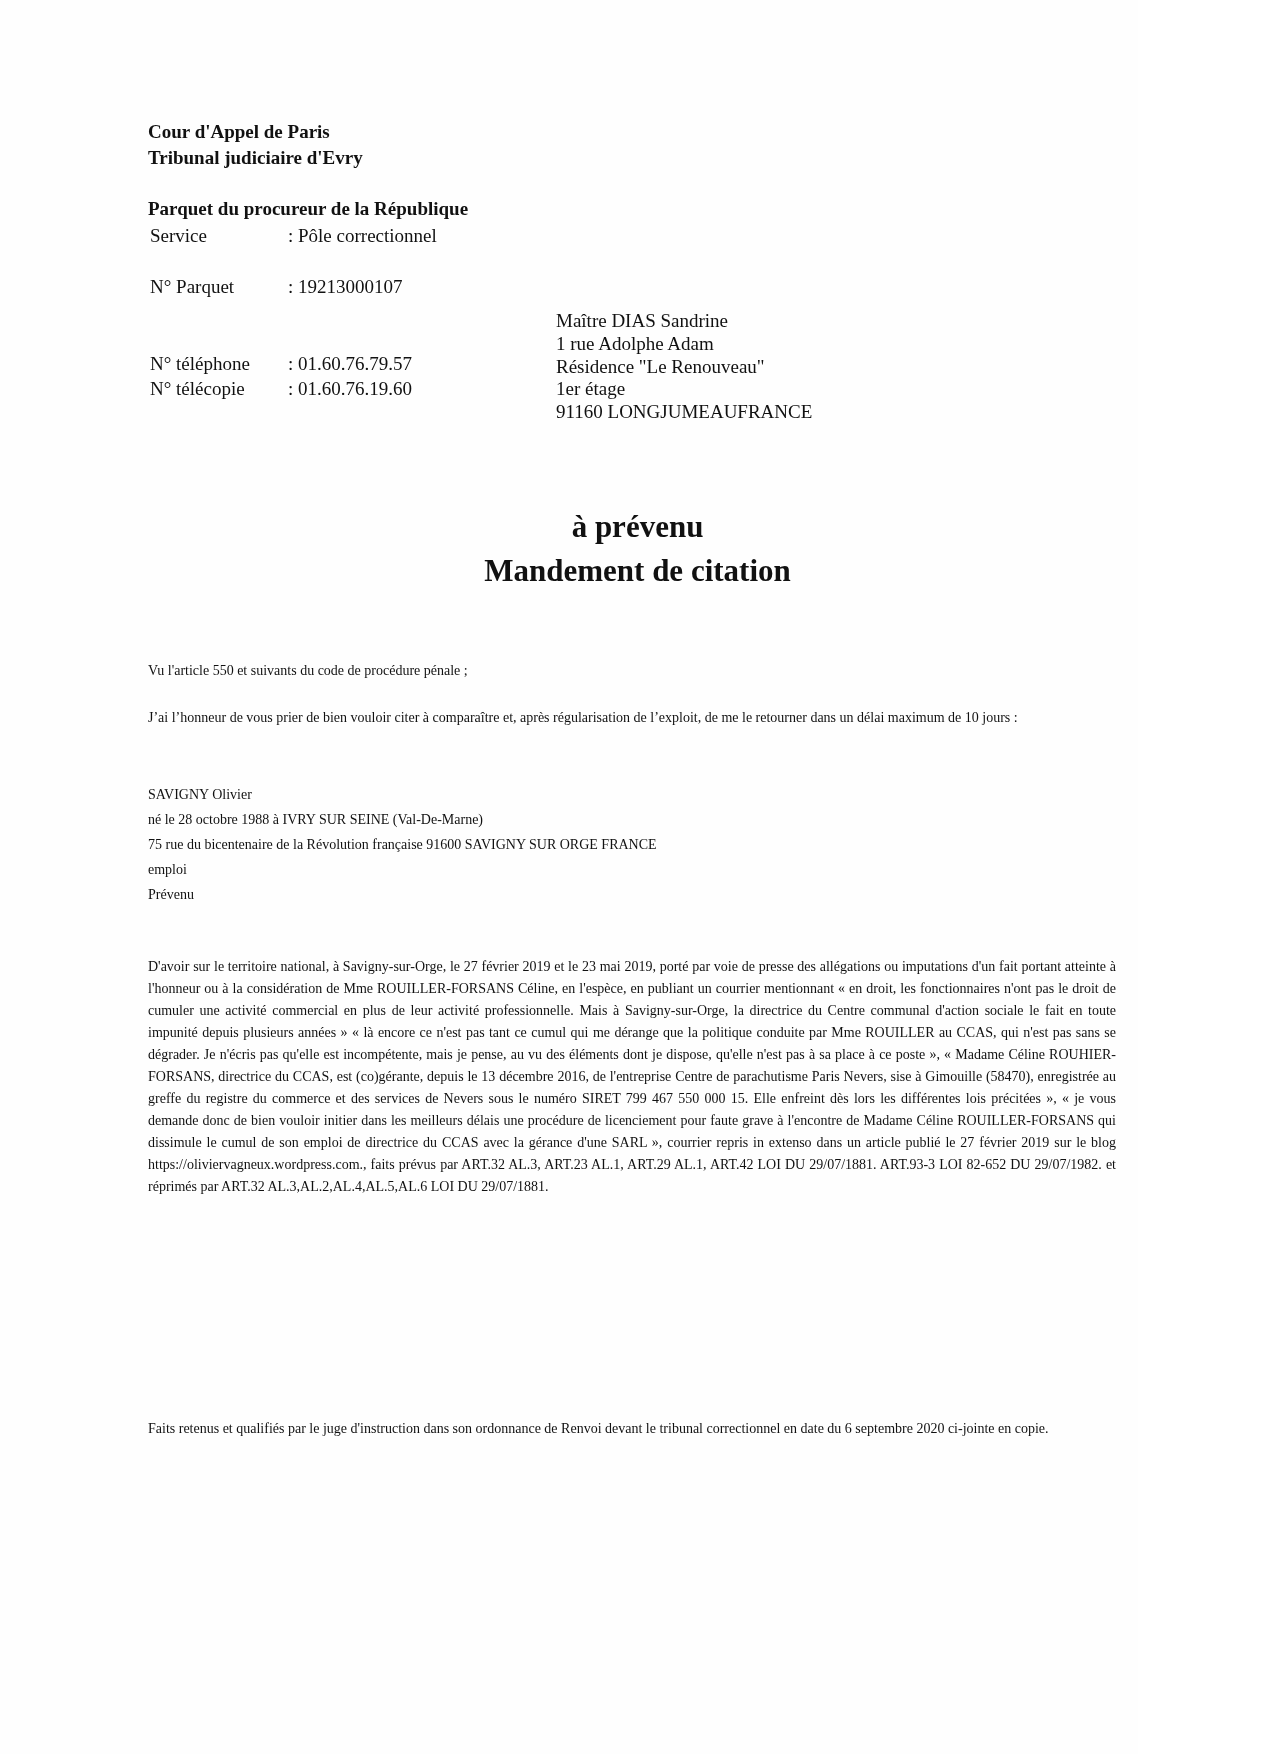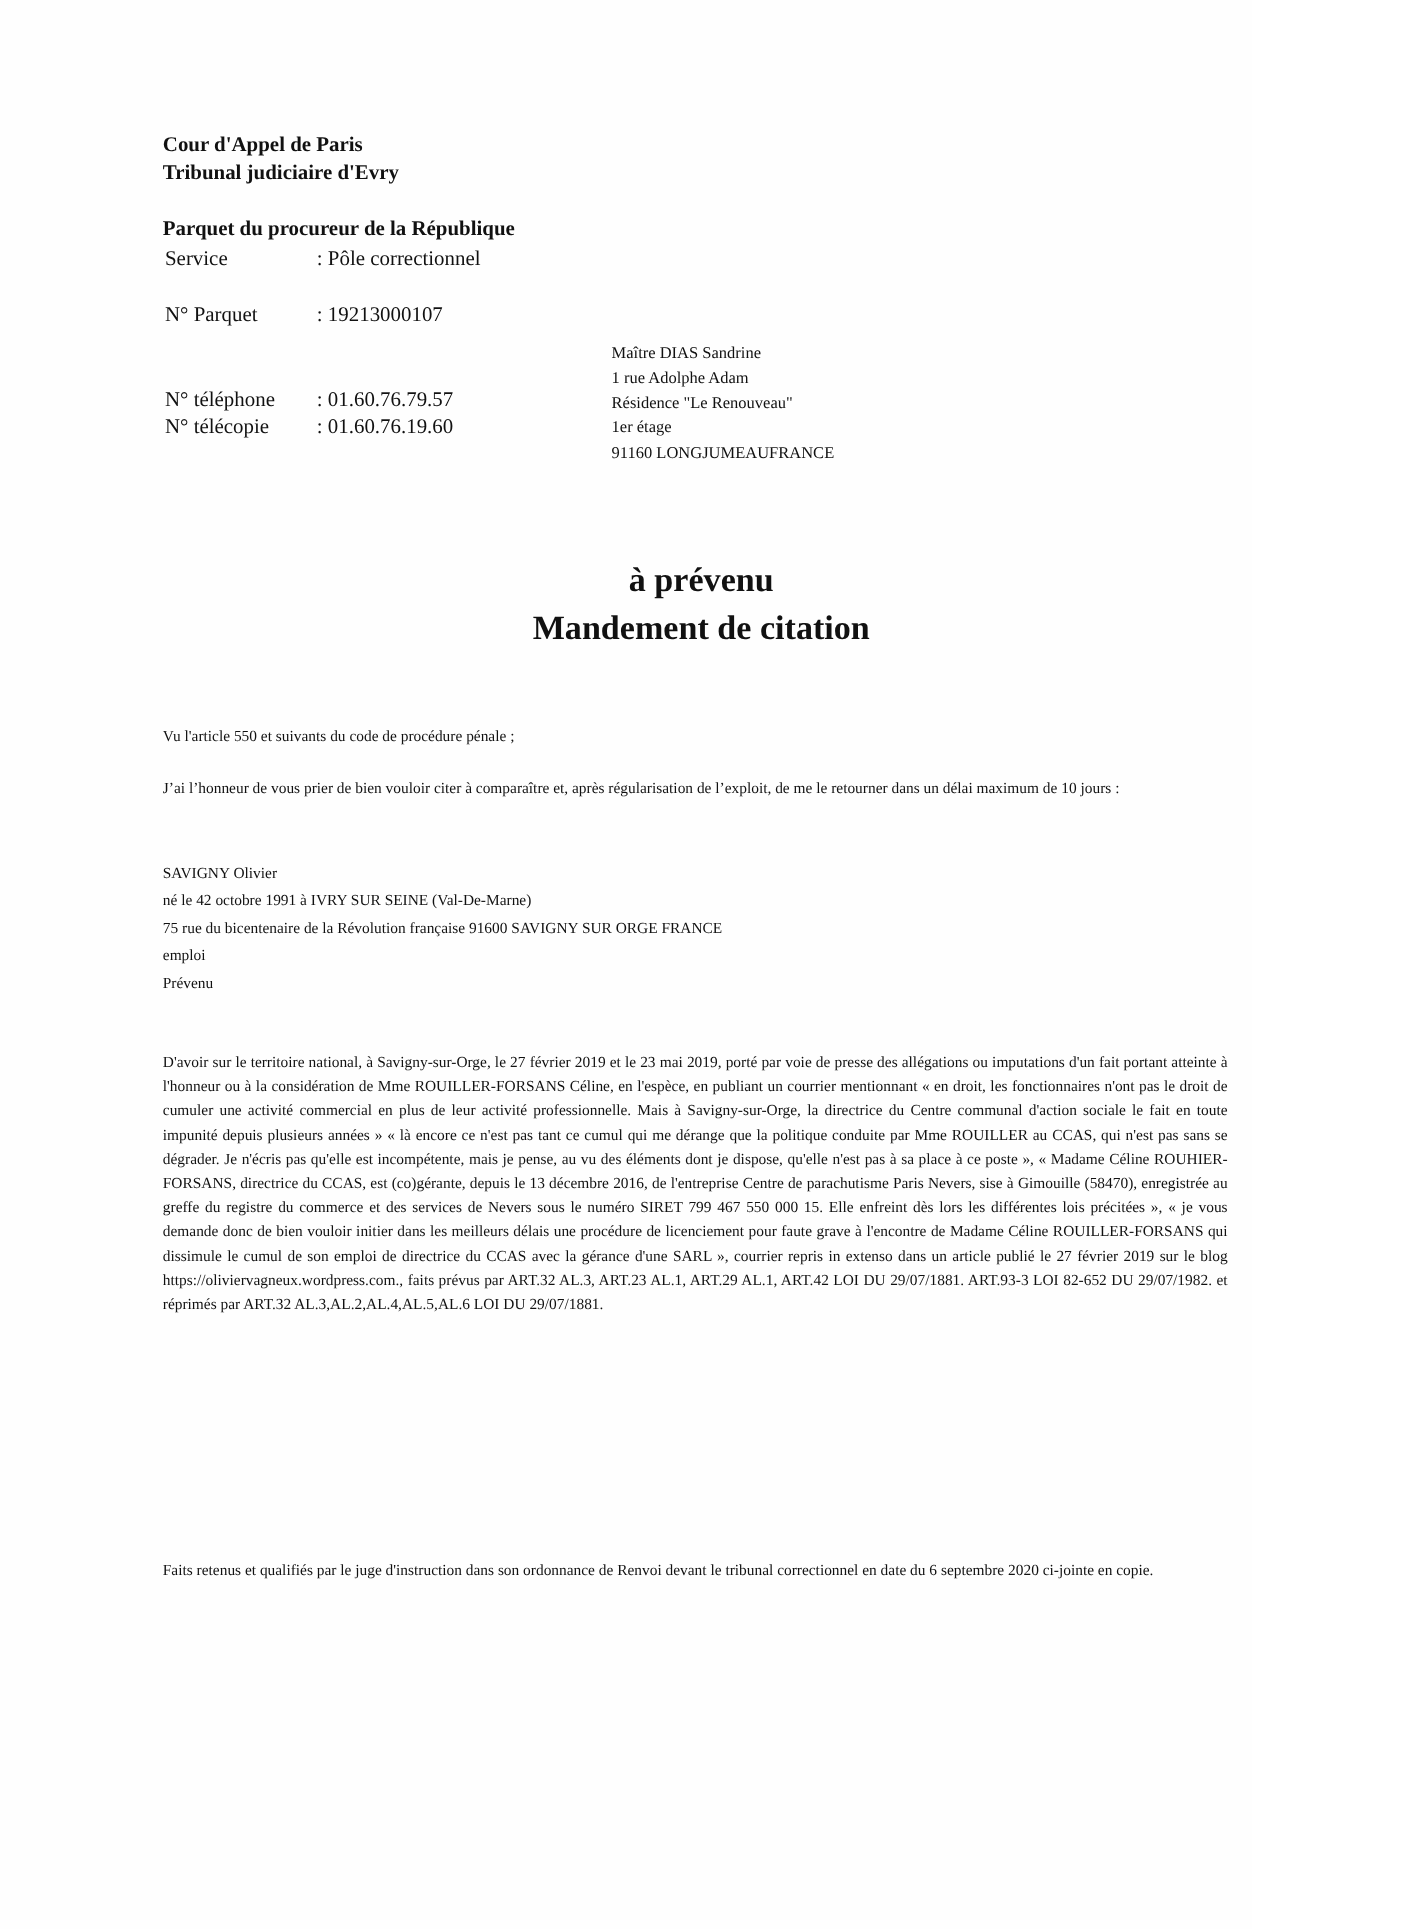--- a/index.html
+++ b/index.html
@@ -6,21 +6,21 @@
     body {
       width: 1275px; height: 1754px; position: relative; overflow: hidden;
       font-family: "Liberation Serif", "DejaVu Serif", serif;
       color: #111111;
     }
     .page { position: absolute; left: 0; top: 0; width: 1138px; height: 1754px; background: #fefefe; }
     .abs { position: absolute; white-space: nowrap; }
     .hdr-bold { font-weight: bold; font-size: 19px; line-height: 24px; }
     .lbl { position: absolute; left: 132px; font-size: 19px; margin-left: 18px; }
     .val { position: absolute; left: 288px; font-size: 19px; }
-    .addr { position: absolute; left: 556px; top: 310px; font-size: 15px; line-height: 22.8px; }
+    .addr { position: absolute; left: 556px; top: 310px; font-size: 19px; line-height: 22.8px; }
     .addr div { white-space: nowrap; }
     .title { position: absolute; left: 0; width: 1275px; top: 505px; text-align: center; font-weight: bold; font-size: 31px; line-height: 44px; }
     .title div { padding-left: 0; margin-left: 0; }
     .p { position: absolute; left: 148px; width: 968px; font-size: 14px; }
     .plain { line-height: 25px; }
     .just { text-align: justify; line-height: 22px; }
     .lines div { white-space: nowrap; line-height: 25px; }
   </style>
 </head>
 <body>
@@ -55,21 +55,21 @@
     <div>à prévenu</div>
     <div>Mandement de citation</div>
   </div>
 
   <div class="p plain" style="top:658px;">Vu l'article 550 et suivants du code de procédure pénale ;</div>
 
   <div class="p just" style="top:705px; line-height:25px;">J’ai l’honneur de vous prier de bien vouloir citer à comparaître et, après régularisation de l’exploit, de me le retourner dans un délai maximum de 10 jours :</div>
 
   <div class="p lines" style="top:782px;">
     <div>SAVIGNY Olivier</div>
-    <div>né le 42 octobre 1991 à IVRY SUR SEINE (Val-De-Marne)</div>
+    <div>né le 28 octobre 1988 à IVRY SUR SEINE (Val-De-Marne)</div>
     <div>75 rue du bicentenaire de la Révolution française 91600 SAVIGNY SUR ORGE FRANCE</div>
     <div>emploi</div>
     <div>Prévenu</div>
   </div>
 
   <div class="p just" style="top:956px;">D'avoir sur le territoire national, à Savigny-sur-Orge, le 27 février 2019 et le 23 mai 2019, porté par voie de presse des allégations ou imputations d'un fait portant atteinte à l'honneur ou à la considération de Mme ROUILLER-FORSANS Céline, en l'espèce, en publiant un courrier mentionnant « en droit, les fonctionnaires n'ont pas le droit de cumuler une activité commercial en plus de leur activité professionnelle. Mais à Savigny-sur-Orge, la directrice du Centre communal d'action sociale le fait en toute impunité depuis plusieurs années » « là encore ce n'est pas tant ce cumul qui me dérange que la politique conduite par Mme ROUILLER au CCAS, qui n'est pas sans se dégrader. Je n'écris pas qu'elle est incompétente, mais je pense, au vu des éléments dont je dispose, qu'elle n'est pas à sa place à ce poste », « Madame Céline ROUHIER-FORSANS, directrice du CCAS, est (co)gérante, depuis le 13 décembre 2016, de l'entreprise Centre de parachutisme Paris Nevers, sise à Gimouille (58470), enregistrée au greffe du registre du commerce et des services de Nevers sous le numéro SIRET 799 467 550 000 15. Elle enfreint dès lors les différentes lois précitées », « je vous demande donc de bien vouloir initier dans les meilleurs délais une procédure de licenciement pour faute grave à l'encontre de Madame Céline ROUILLER-FORSANS qui dissimule le cumul de son emploi de directrice du CCAS avec la gérance d'une SARL », courrier repris in extenso dans un article publié le 27 février 2019 sur le blog https://oliviervagneux.wordpress.com., faits prévus par ART.32 AL.3, ART.23 AL.1, ART.29 AL.1, ART.42 LOI DU 29/07/1881. ART.93-3 LOI 82-652 DU 29/07/1982. et réprimés par ART.32 AL.3,AL.2,AL.4,AL.5,AL.6 LOI DU 29/07/1881.</div>
 
   <div class="p just" style="top:1418px;">Faits retenus et qualifiés par le juge d'instruction dans son ordonnance de Renvoi devant le tribunal correctionnel en date du 6 septembre 2020 ci-jointe en copie.</div>
 
 </div>

